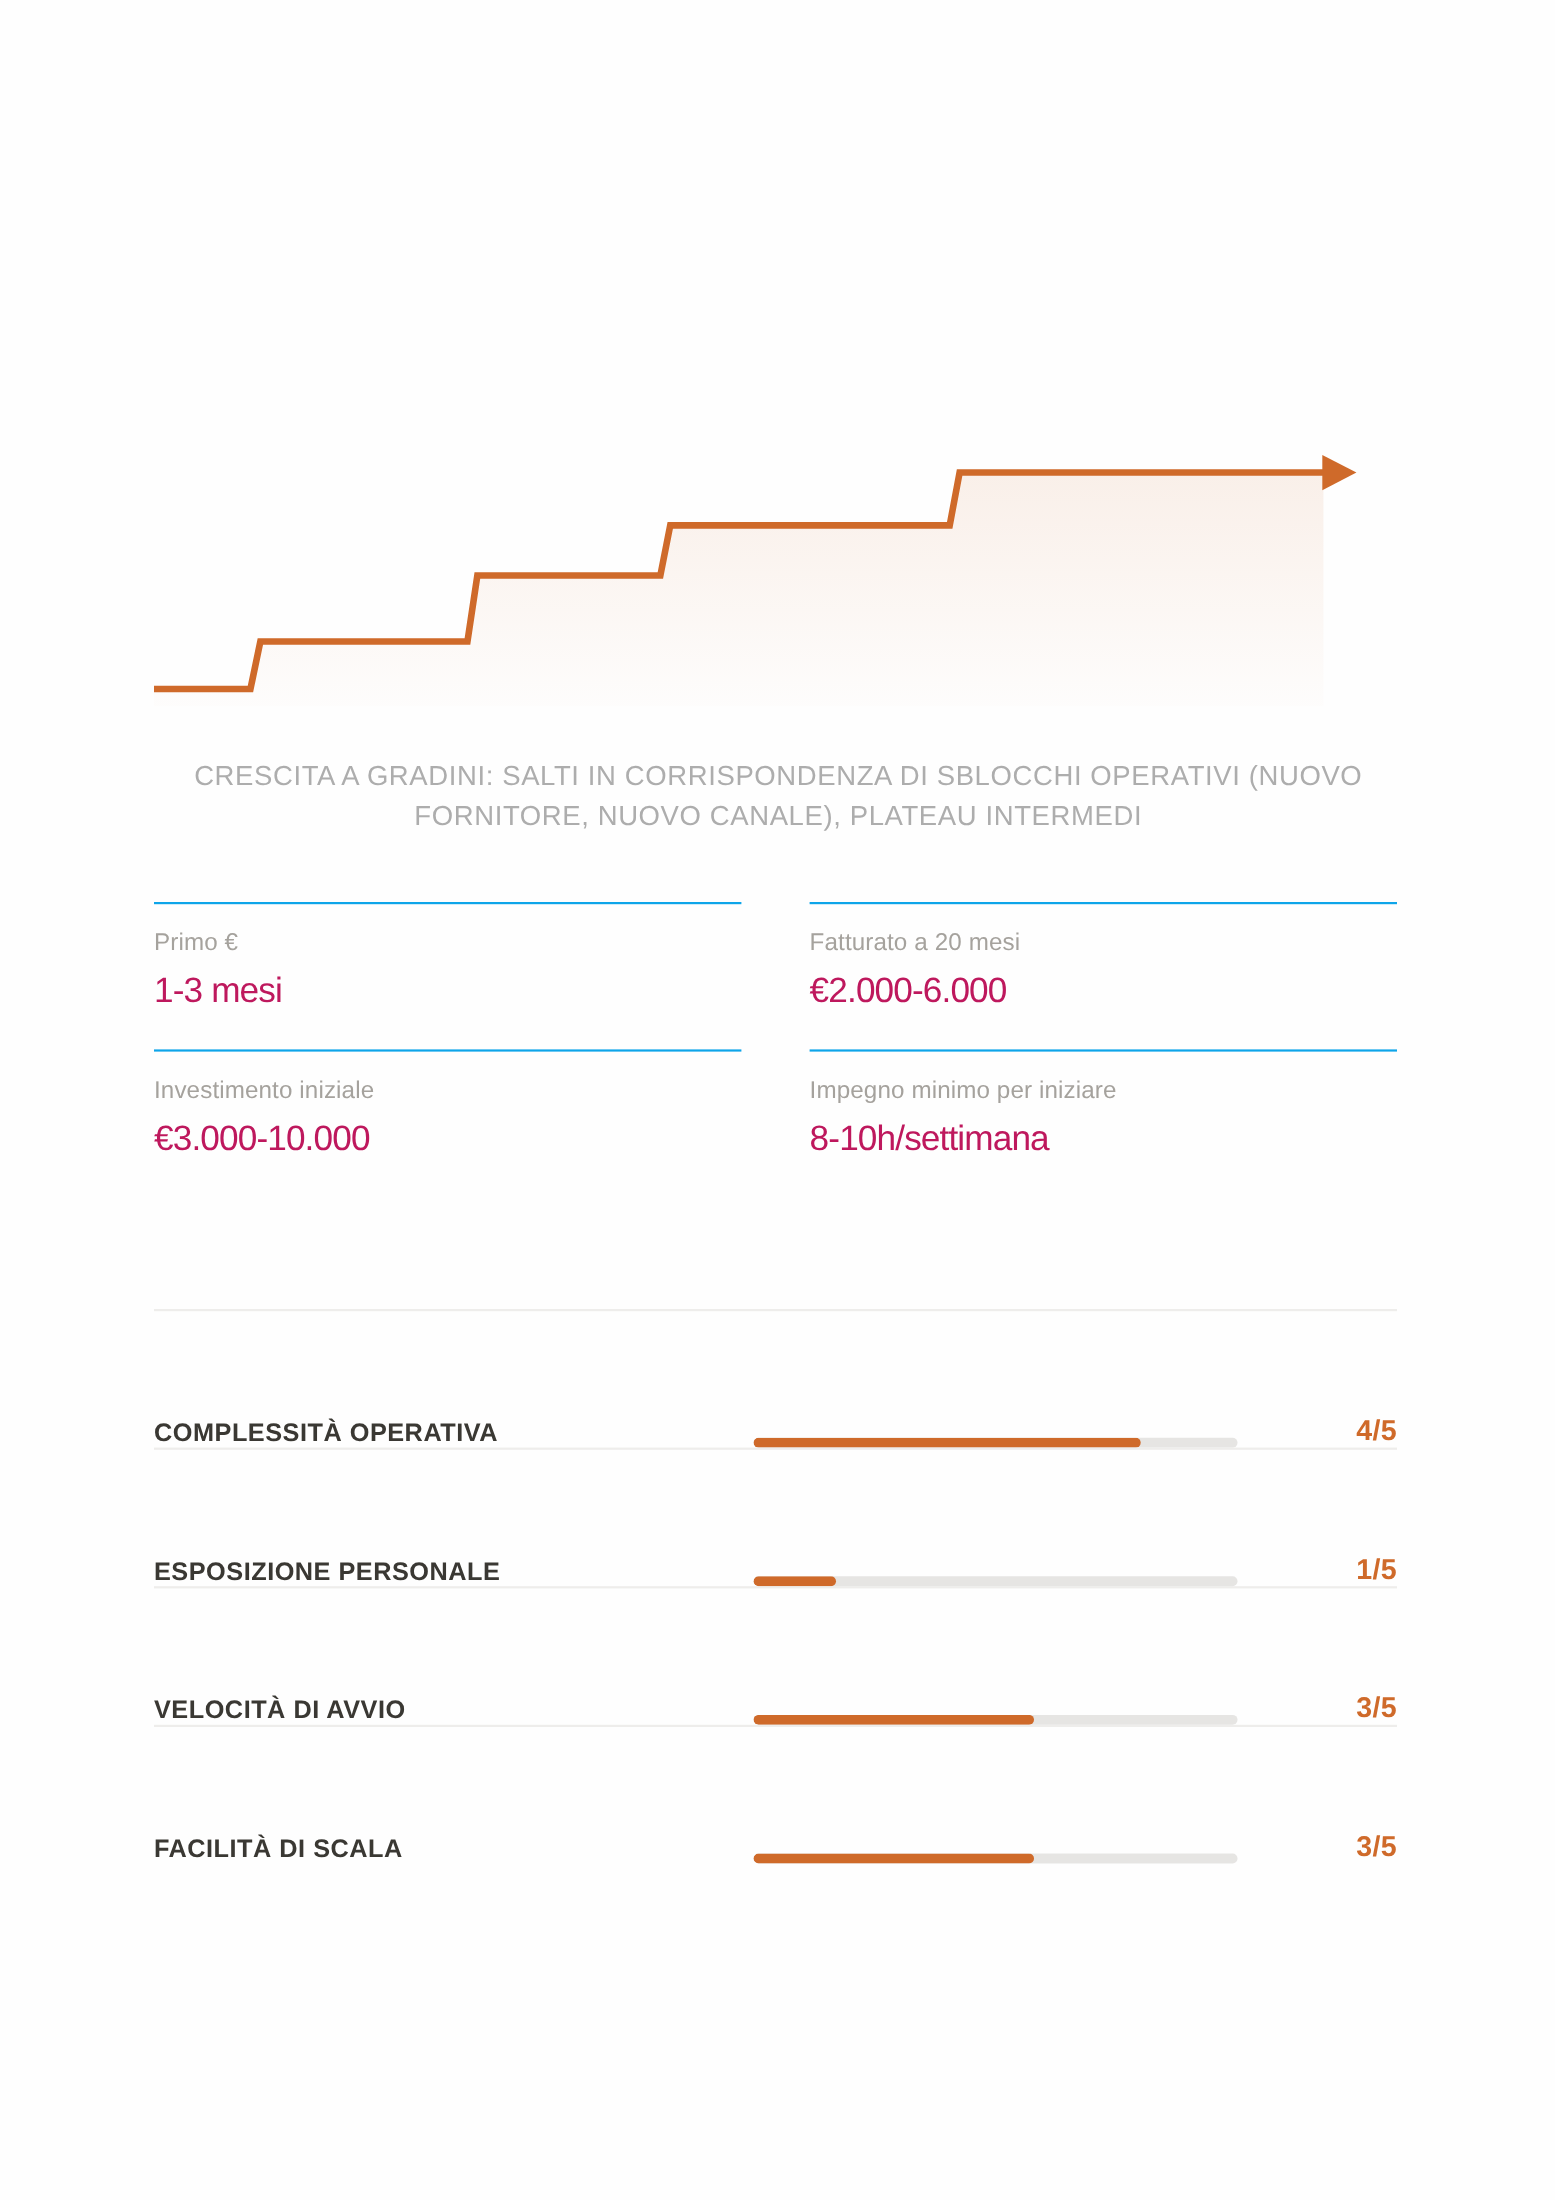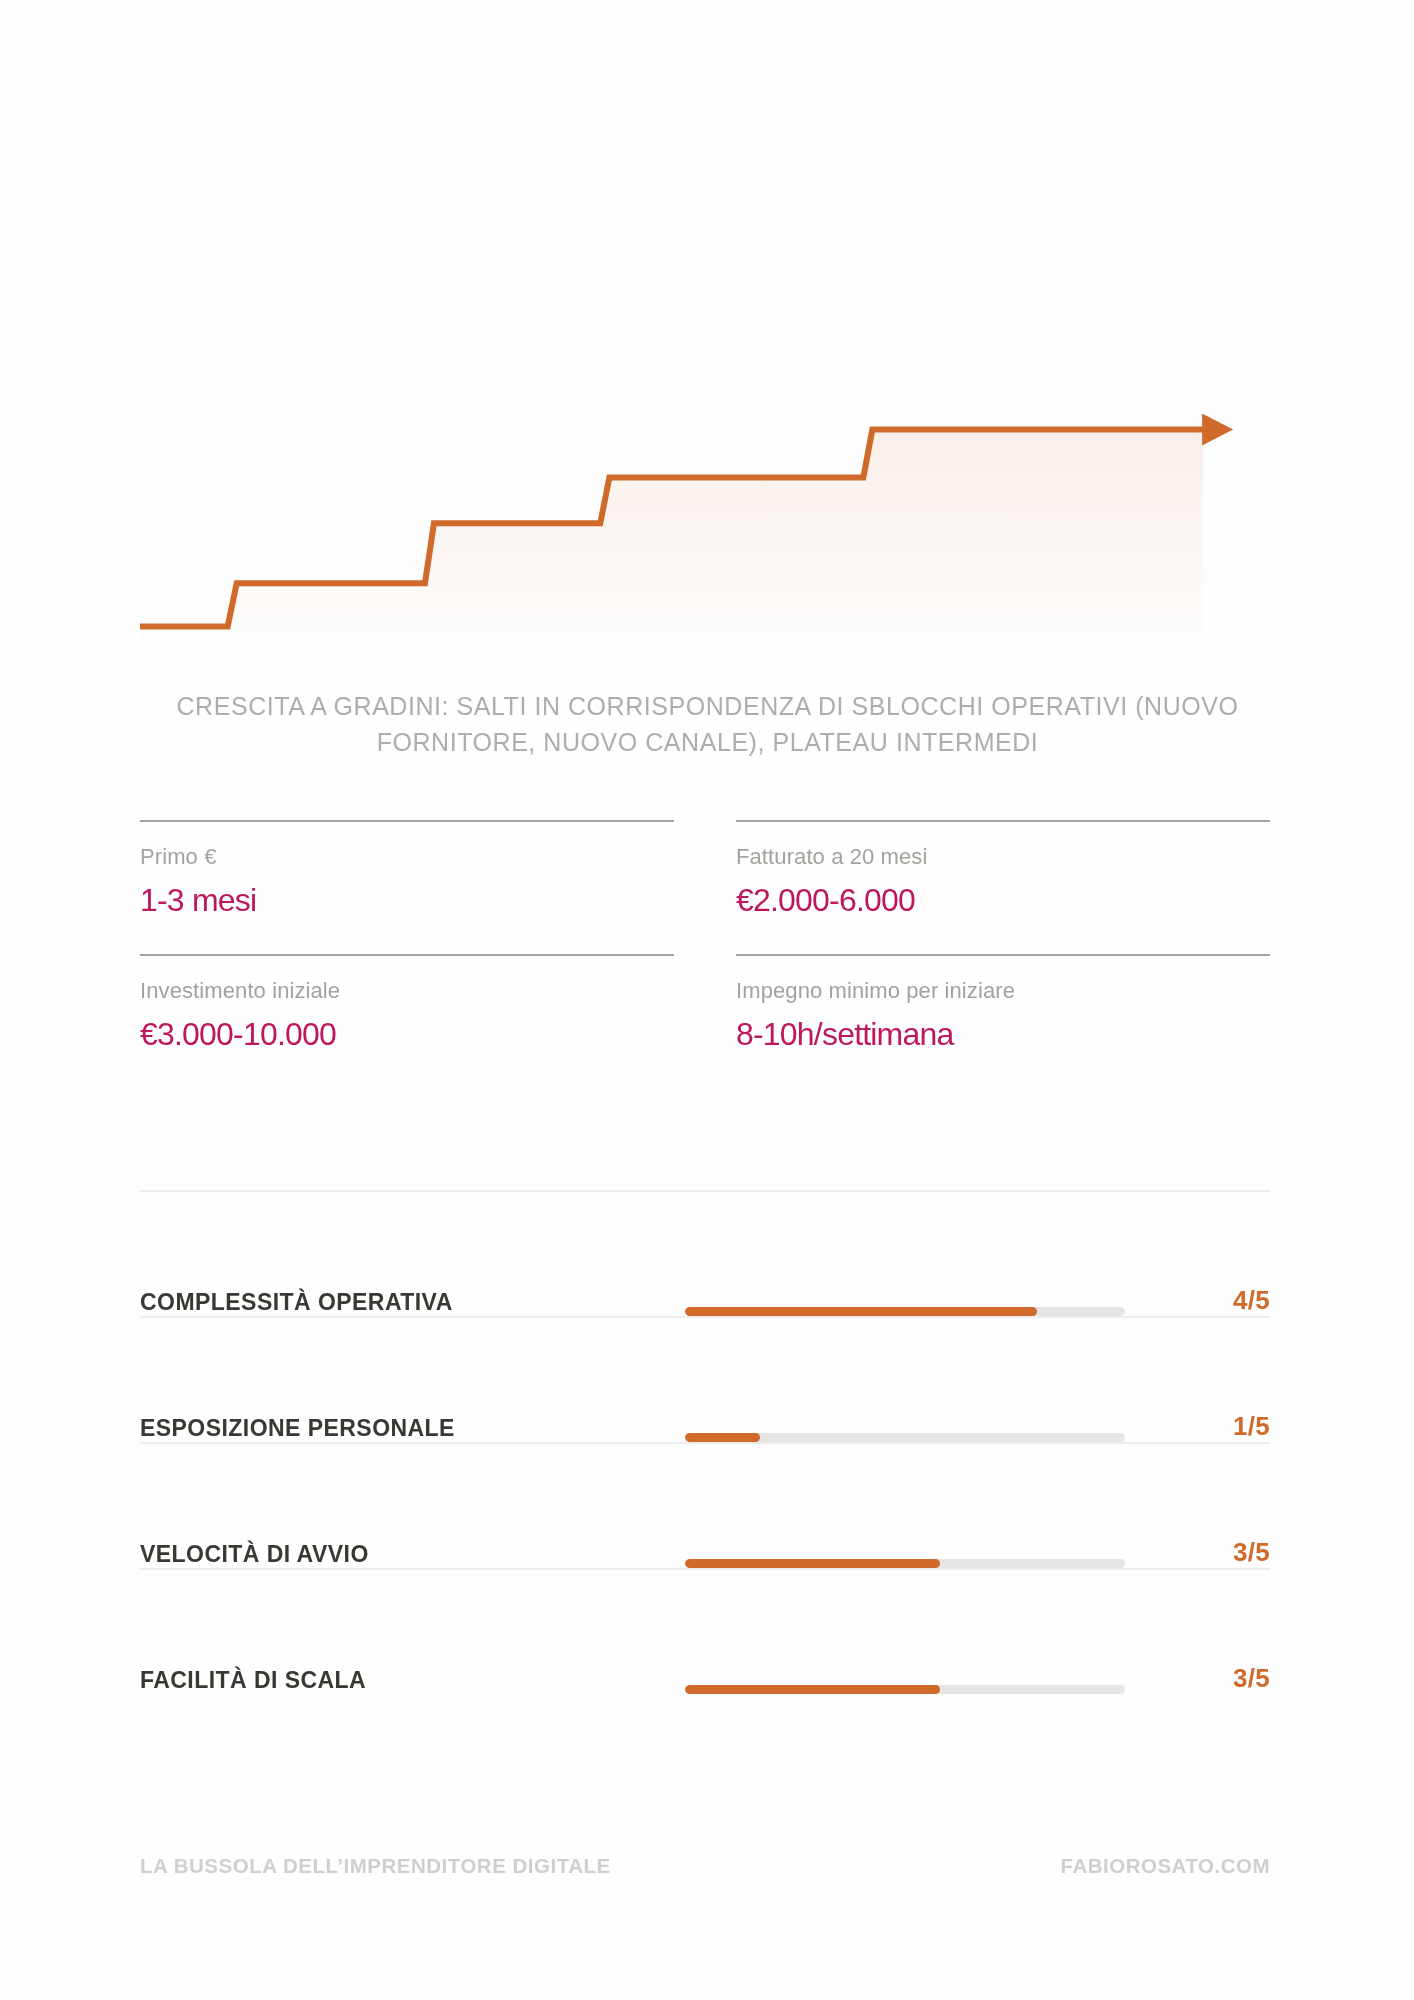--- a/index.html
+++ b/index.html
@@ -97,21 +97,21 @@
     left: 140px;
     top: 820px;
     width: 1130px;
     display: grid;
     grid-template-columns: 1fr 1fr;
     column-gap: 62px;
     row-gap: 0;
   }
   .stat {
     padding-top: 22px;
-    border-top: 2px solid #a3a3a3;
+    border-top: 2px solid #0ea5e9;
     padding-bottom: 36px;
   }
   .stat-label {
     font-size: 22px;
     color: #a5a29d;
     font-weight: 400;
     letter-spacing: 0.1px;
     margin-bottom: 14px;
   }
   .stat-value {
@@ -248,18 +248,14 @@
     </div>
     <div class="rating-row">
       <div class="rating-label">FACILITÀ DI SCALA</div>
       <div class="rating-bar">
         <div class="rating-bar-fill" style="width: 58%;"></div>
       </div>
       <div class="rating-score">3/5</div>
     </div>
   </div>
 
-  <div class="footer">
-    <div>LA BUSSOLA DELL’IMPRENDITORE DIGITALE</div>
-    <div>FABIOROSATO.COM</div>
-  </div>
 
 </div>
 
 </body></html>

